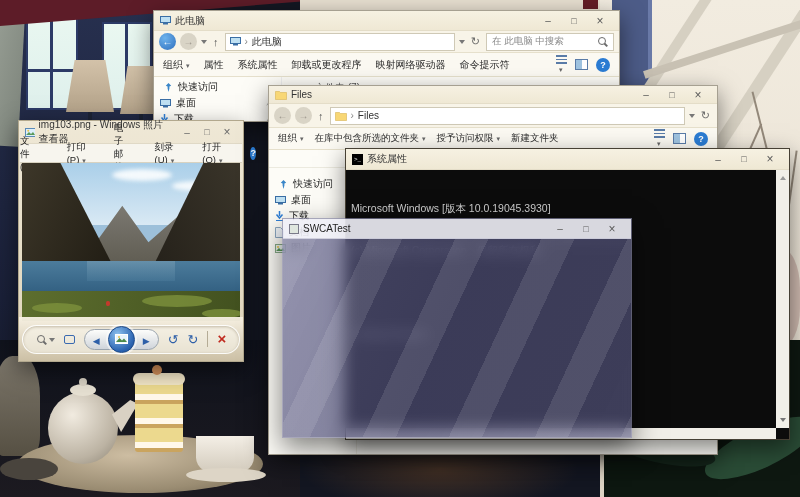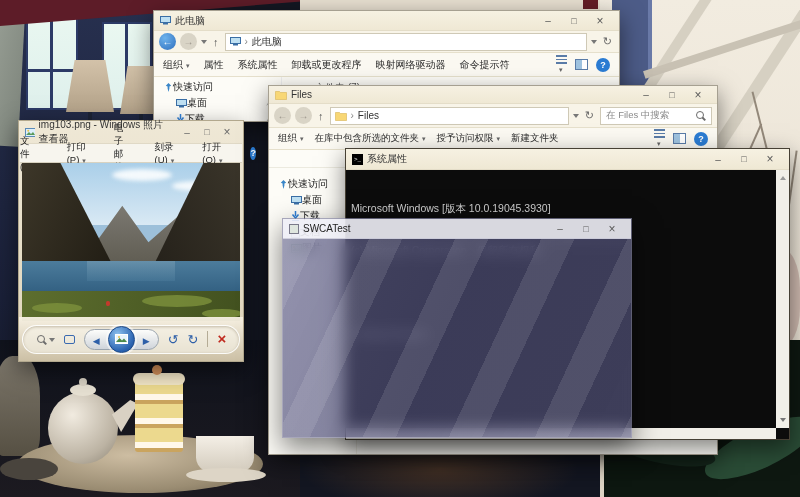--- a/index.html
+++ b/index.html
@@ -79,23 +79,23 @@
   .mag::after{content:"";position:absolute;left:7px;top:8px;width:4px;height:1.5px;background:#6b6b6b;transform:rotate(45deg)}
   .cmdbar{display:flex;align-items:center;gap:14px;padding:0 9px;background:#fbf9f2;border-bottom:1px solid #e6e0cc;font-size:10px;color:#2b2b2b}
   .dd::after{content:"▾";font-size:7px;color:#666;margin-left:3px}
   .viewico{margin-left:auto;display:flex;align-items:center;gap:8px}
   .lines{display:inline-flex;flex-direction:column;gap:2px}
   .lines i{width:11px;height:1.5px;background:#5a7ca8}
   .panelico{width:13px;height:11px;border:1px solid #5a7ca8;background:linear-gradient(90deg,#9fc3e0 50%,#fff 50%)}
   .helpico{width:14px;height:14px;border-radius:50%;background:#2b7cd3;color:#fff;font-size:9px;font-weight:bold;display:flex;align-items:center;justify-content:center}
   .tri-down{width:0;height:0;border:3px solid transparent;border-top:4px solid #777;margin-top:4px}
   .tri-up{width:0;height:0;border:3px solid transparent;border-bottom:4px solid #999;margin-bottom:4px}
-  .srow{display:flex;align-items:center;height:16px;padding-left:10px;font-size:10px;color:#222}
+  .srow{display:flex;align-items:center;gap:5px;height:16px;padding-left:10px;font-size:10px;color:#222}
   .srow .pinr{margin-left:auto;margin-right:8px;opacity:.55}
-  .ind{padding-left:22px}
+  .ind{padding-left:6px}
 
   
   .w-thispc{left:153px;top:10px;width:467px;height:112px;z-index:1;overflow:hidden}
   .w-thispc .tb{height:20px}
   .w-thispc .addr{height:22px}
   .w-thispc .cmdbar{height:24px}
   .w-thispc .body{position:relative;height:46px;background:#fdfcf7;display:flex}
   .w-thispc .sbar{width:128px;border-right:1px solid #eee;padding-top:2px}
   .w-thispc .folders{position:absolute;left:150px;top:4px;font-size:10px;color:#555;display:flex;align-items:center;gap:5px}
   .w-thispc .search{width:128px}
@@ -240,20 +240,24 @@
     <div class="crumb">
       <svg width="11" height="9">
           <rect x="0.5" y="0.5" width="10" height="6" fill="#bfe0f2" stroke="#3a6ea5"></rect>
           <rect x="3" y="7" width="5" height="1.5" fill="#3a6ea5"></rect>
         </svg>
       <span class="sep">›</span>
       <span>此电脑</span>
     </div>
     <span class="tri-down"></span>
     <span class="ref">↻</span>
+    <div class="search">
+      <input readonly="" value="在 此电脑 中搜索" style="">
+      <span class="mag"></span>
+    </div>
   </div>
   <div class="cmdbar">
     <span class="dd">组织</span>
     <span>属性</span>
     <span>系统属性</span>
     <span>卸载或更改程序</span>
     <span>映射网络驱动器</span>
     <span>命令提示符</span>
     <span class="viewico">
       <span class="lines dd">
@@ -384,24 +388,20 @@
     <span class="upbtn">↑</span>
     <div class="crumb">
       <svg width="12" height="10">
           <path d="M0.5 1.5h4l1 1h6v7h-11z" fill="#f8d775" stroke="#d9b355" stroke-width="0.6"></path>
         </svg>
       <span class="sep">›</span>
       <span>Files</span>
     </div>
     <span class="tri-down"></span>
     <span class="ref">↻</span>
-    <div class="search">
-      <input readonly="" value="在 Files 中搜索" style="">
-      <span class="mag"></span>
-    </div>
   </div>
   <div class="cmdbar">
     <span class="dd">组织</span>
     <span class="dd">在库中包含所选的文件夹</span>
     <span class="dd">授予访问权限</span>
     <span>新建文件夹</span>
     <span class="viewico">
       <span class="lines dd">
           <i></i>
           <i></i>

